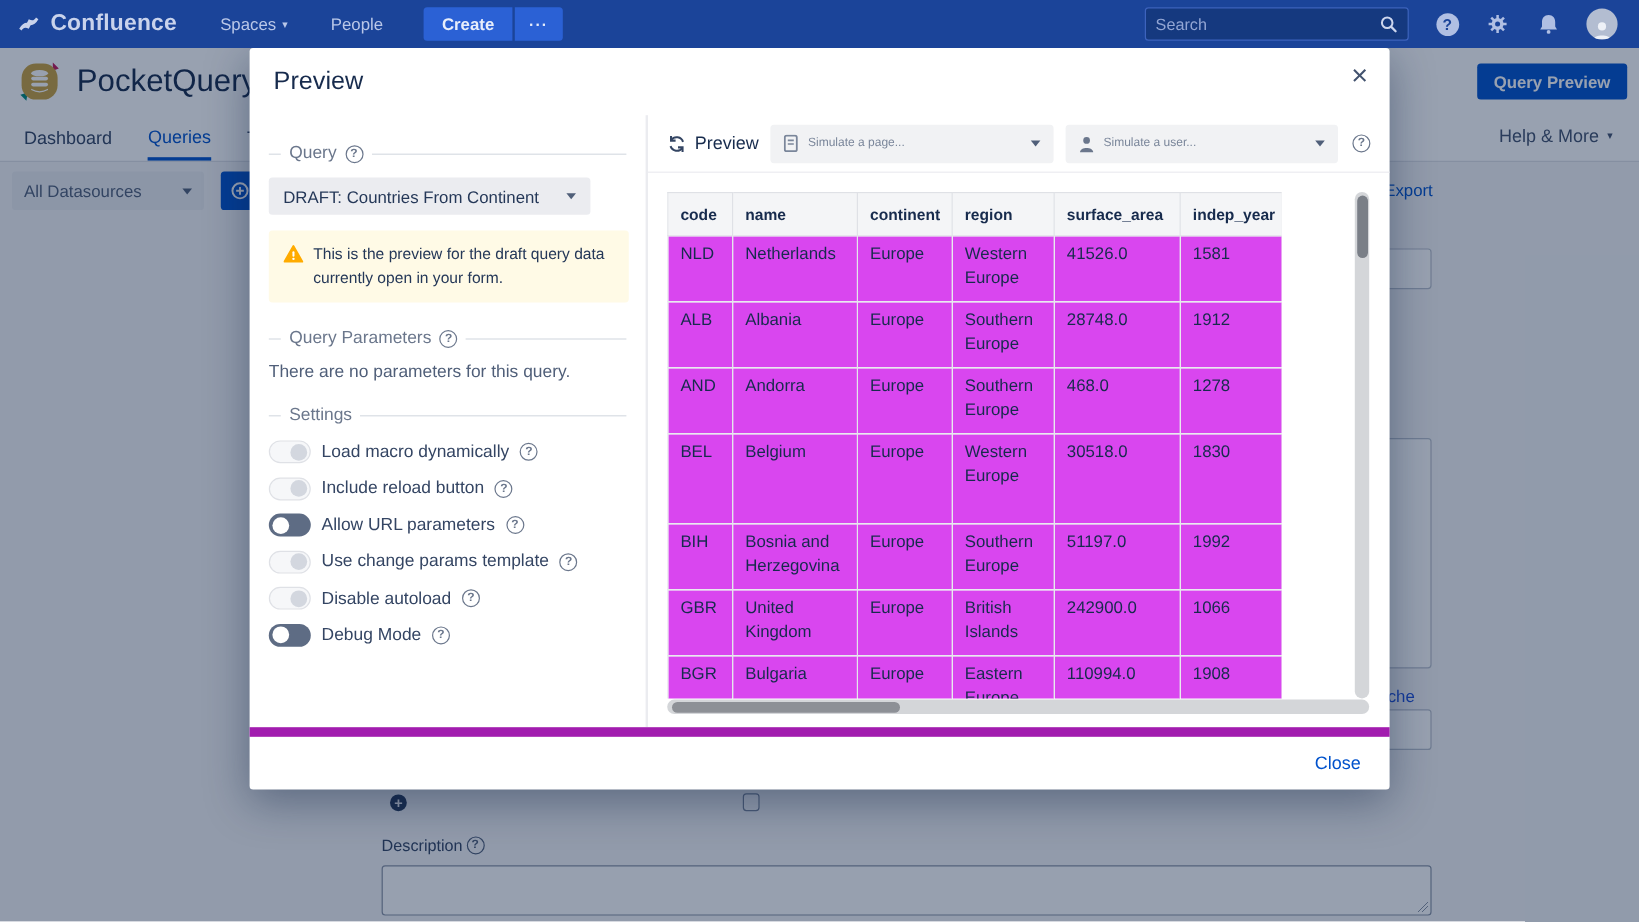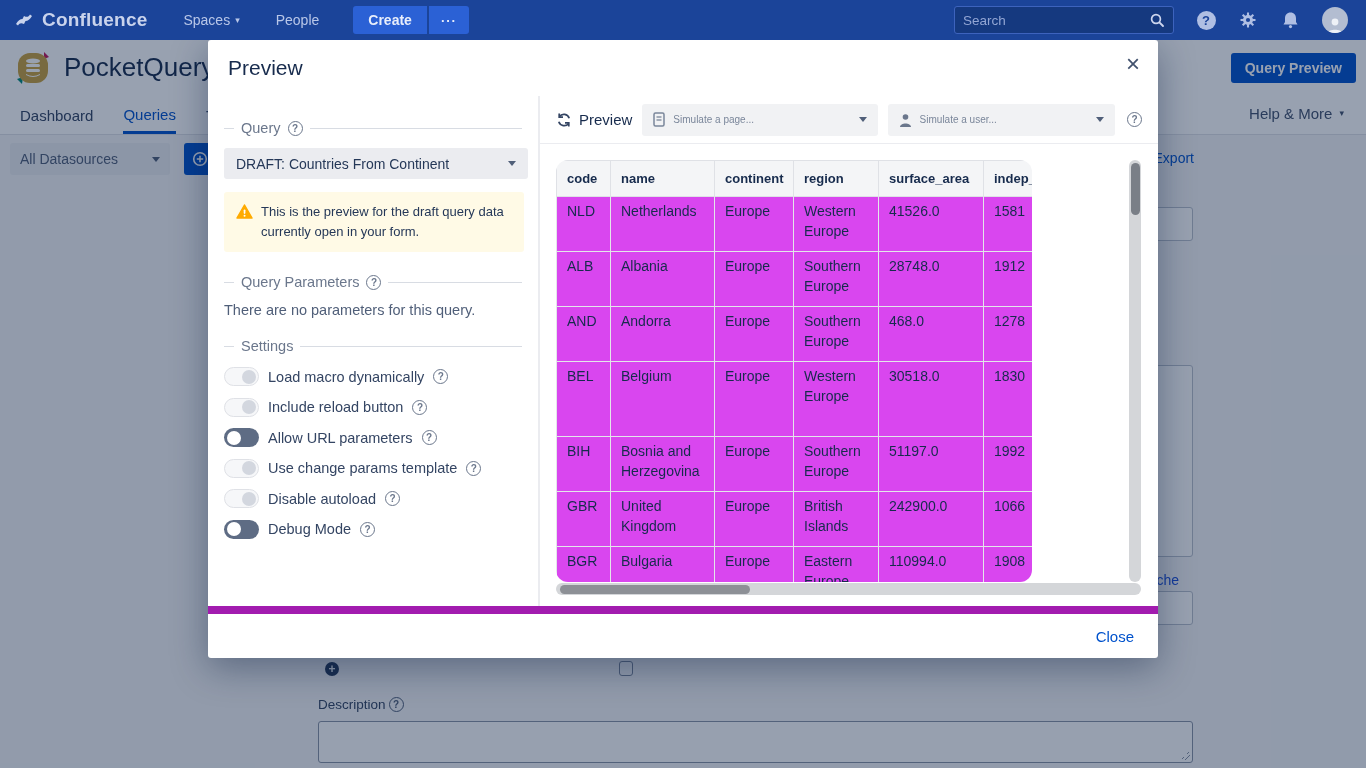--- a/index.html
+++ b/index.html
@@ -73,21 +73,21 @@
   .left-pane { width:332px; border-right:2px solid #ebecf0; padding:10px 16px 0 16px; }
   .right-pane { flex:1; min-width:0; }
   .modal-footer { height:52px; border-top:8px solid #a21caf; display:flex; align-items:center; justify-content:flex-end; padding:0 24px; }
   .close-link { color:#0052CC; font-size:15px; cursor:pointer; background:none; border:none; font-family:"Liberation Sans",sans-serif;}
 
   .legend { display:flex; align-items:center; gap:7px; color:#6b778c; font-size:14.5px; margin-top:14px; }
   .legend::before { content:""; width:10px; height:1px; background:#d8dce3; }
   .legend::after { content:""; flex:1; height:1px; background:#d8dce3; }
   .help-circ { width:15px; height:15px; min-width:15px; border-radius:50%; border:1.4px solid #6b778c; color:#6b778c;
                font-size:10px; font-weight:700; display:inline-flex; align-items:center; justify-content:center; cursor:pointer;}
-  .query-select { margin-top:12px; width:304px; height:31px; background:#ebecf0; border-radius:3px; display:flex;
+  .query-select { margin-top:12px; width:268px; height:31px; background:#ebecf0; border-radius:3px; display:flex;
                   align-items:center; justify-content:space-between; padding:0 12px; cursor:pointer; }
   .query-select span { font-size:14px; color:#253858; }
   .warn-box { margin-top:13px; width:300px; background:#fffae6; border-radius:3px; padding:10px 12px;
               display:flex; gap:8px; font-size:13px; color:#253858; line-height:1.55; }
   .empty-params { margin-top:12px; font-size:14.5px; color:#505f79; }
   .toggles { margin-top:13px; }
   .toggle-row { display:flex; align-items:center; gap:9px; margin-bottom:11.5px; }
   .toggle { width:35px; height:19px; border-radius:10px; position:relative; cursor:pointer; display:inline-block; }
   .toggle.off { background:#f6f7f9; border:1px solid #dfe1e6; }
   .toggle.off .knob { position:absolute; right:2px; top:1.5px; width:14px; height:14px; border-radius:50%; background:#d3d7df; }
@@ -97,21 +97,21 @@
 
   .preview-toolbar { height:48px; display:flex; align-items:center; padding:0 16px; gap:10px; border-bottom:1px solid #ebecf0; }
   .refresh-btn { display:flex; align-items:center; gap:7px; font-size:15px; color:#172b4d; cursor:pointer; background:none; border:none; font-family:"Liberation Sans",sans-serif;}
   .sim-dd { height:32px; background:#f1f2f4; border-radius:3px; display:flex; align-items:center; gap:8px; padding:0 11px; cursor:pointer; }
   .sim-dd .ph { flex:1; font-size:10px; color:#7a869a; text-align:left; }
   .sim-page { width:240px; }
   .sim-user { width:232px; }
   .dd-caret { width:0; height:0; border-left:4px solid transparent; border-right:4px solid transparent; border-top:5px solid #505f79; }
 
   .table-zone { position:relative; margin:16px 0 0 16px; width:585px; height:422px; }
-  .table-clip { position:absolute; left:0; top:0; width:476px; height:422px; overflow:hidden;border-radius:12px; }
+  .table-clip { position:absolute; left:0; top:0; width:512px; height:422px; overflow:hidden; }
   table.preview-table { border-collapse:collapse; table-layout:fixed; width:640px; }
   .preview-table th { background:#f4f5f7; font-size:13px; font-weight:700; color:#172b4d; text-align:left;
                       padding:9px 10px; border:1px solid #dfe1e6; height:36px; overflow:hidden; white-space:nowrap;}
   .preview-table td { font-size:14px; color:#172b4d; vertical-align:top; padding:4px 10px; border:1px solid #e3e6ea;
                       background:#d946ef; line-height:20px; overflow:hidden; }
   .preview-table tbody tr { height:55px; }
   .preview-table tbody tr:nth-child(4) { height:75px; }
   .vscroll { position:absolute; right:0; top:0; width:12px; height:422px; background:#d4d6d9; border-radius:6px; }
   .vthumb { position:absolute; top:3px; left:1.5px; width:9px; height:52px; background:#7a7f87; border-radius:5px; }
   .hscroll { position:absolute; left:0; top:423px; width:585px; height:12px; background:#d4d6d9; border-radius:6px; }

